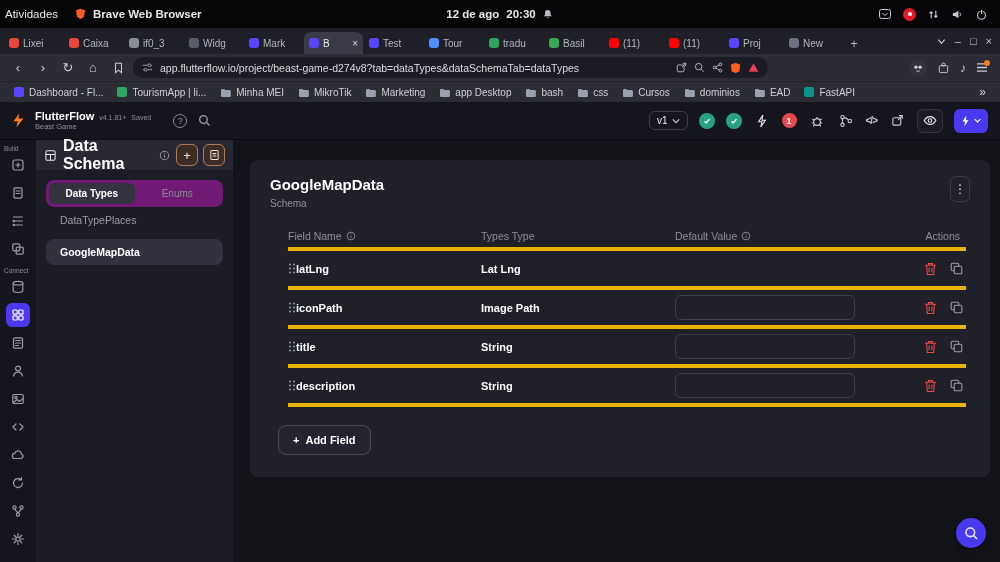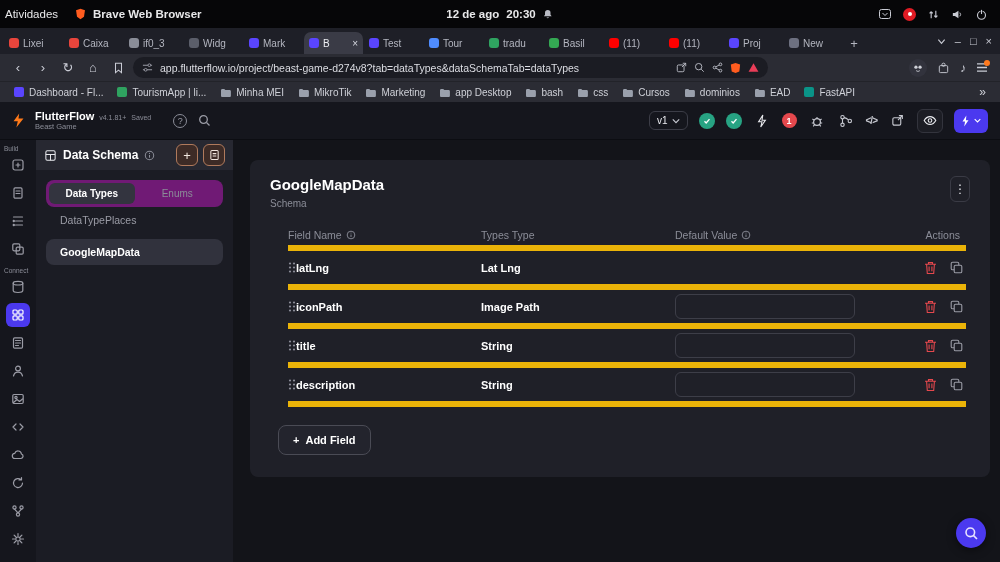--- a/index.html
+++ b/index.html
@@ -70,40 +70,40 @@
   .rail{width:36px;background:#15161d;display:flex;flex-direction:column;align-items:center;padding-top:3px;flex:none}
   .rail-label{font-size:6.5px;color:#8b8d98;align-self:flex-start;padding-left:4px;margin:2px 0 1px}
   .ric{width:24px;height:24px;display:flex;align-items:center;justify-content:center;margin-bottom:4px;border-radius:6px}
   .ric svg{stroke:#9b9ca6;fill:none;stroke-width:1.2;stroke-linecap:round;stroke-linejoin:round}
   .ric.active{background:#4b39ef}
   .ric.active svg{stroke:#fff}
 
   
   .sidepanel{width:197px;background:#1b1c24;display:flex;flex-direction:column;flex:none}
   .sp-header{height:30px;background:#272831;display:flex;align-items:center;gap:6px;padding:0 8px}
-  .sp-title{font-size:12px;font-weight:bold;color:#fff}
+  .sp-title{font-size:16px;font-weight:bold;color:#fff}
   .sp-actions{margin-left:auto;display:flex;gap:5px}
   .sp-btn{width:22px;height:22px;border-radius:6px;background:#3d2b26;border:1px solid #b07a5c;color:#f2e7df;display:flex;align-items:center;justify-content:center;font-size:13px}
   .sp-tabs{margin:10px 10px 0;background:#701a75;border-radius:8px;display:flex;padding:3px}
   .sp-tab{flex:1;text-align:center;font-size:10px;color:#8b8d98;padding:5px 0;border-radius:6px}
   .sp-tab.active{background:#33343f;color:#fff;font-weight:bold}
   .sp-list{display:flex;flex-direction:column;gap:6px}
   .sp-item{margin:0 10px;padding:7px 14px;font-size:10.5px;color:#9b9ca6;border-radius:8px}
   .sp-item.selected{background:#31323d;color:#fff;font-weight:bold}
 
   
   .main{flex:1;background:#131419;position:relative;padding:20px 10px 0 17px}
   .panel{width:740px;background:#1f2028;border-radius:8px;padding:16px 20px 22px}
   .panel-head{display:flex;align-items:flex-start;justify-content:space-between}
   .p-title{font-size:15px;font-weight:bold;color:#fff}
   .p-sub{font-size:10px;color:#8b8d98;margin-top:5px}
   .kebab{width:20px;height:26px;border:1px solid #3a3b45;border-radius:6px;display:flex;align-items:center;justify-content:center;color:#e9eaee;font-size:12px}
 
   .tbl{margin-top:16px;padding-left:18px;padding-right:4px}
-  .tr{display:grid;grid-template-columns:193px 194px 227px 1fr;align-items:center;min-height:39px;border-bottom:6px solid #eab308}
+  .tr{display:grid;grid-template-columns:193px 194px 227px 1fr;align-items:center;min-height:39px;border-bottom:4px solid #eab308}
   .tr.th{min-height:26px;color:#8b8d98;font-size:10.5px}
   .thcell{display:flex;align-items:center;gap:4px}
   .name-cell{display:flex;align-items:center;}
   .cellb{font-size:11px;font-weight:bold;color:#fff}
   .dval input{width:180px;height:25px;background:transparent;border:1px solid #3d3e48;border-radius:6px;color:#fff;padding:0 8px;font-size:11px;outline:none}
   .acts{display:flex;justify-content:flex-end;align-items:center;gap:13px;padding-right:3px}
   .acts-h{text-align:right;padding-right:6px}
   .tico{display:flex;align-items:center;justify-content:center}
 
   .addbtn{margin:18px 0 0 8px;display:inline-flex;align-items:center;gap:6px;background:#23242d;border:1px solid #4a4b55;border-radius:8px;padding:8px 14px;color:#fff;font-size:11px;font-weight:bold}

